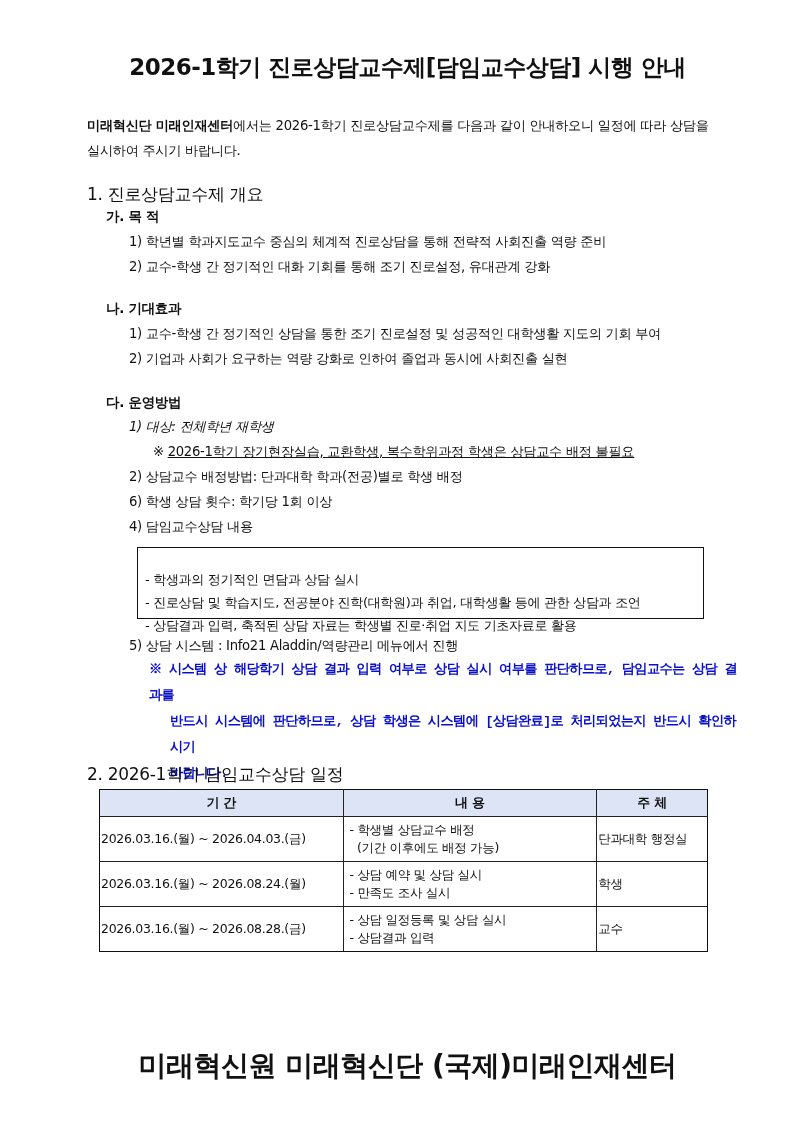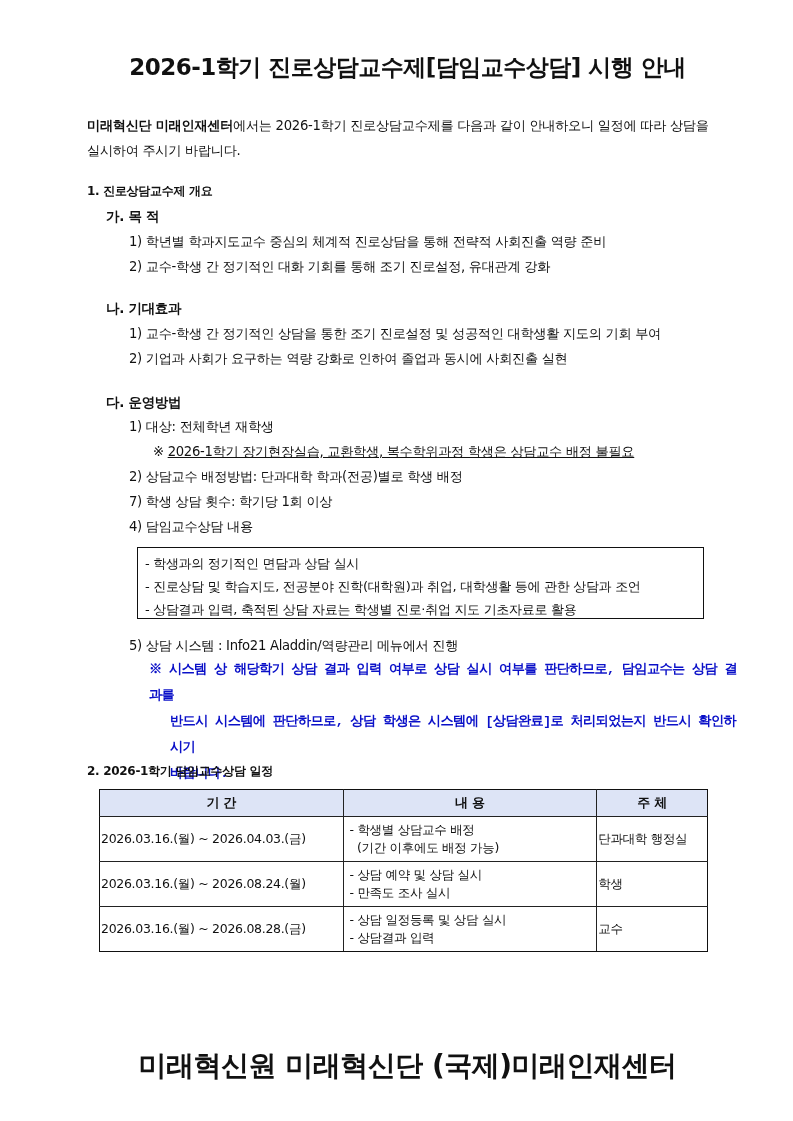--- a/index.html
+++ b/index.html
@@ -8,29 +8,29 @@
       font-family: "DejaVu Sans", "Liberation Sans", sans-serif;
       color: #111111;
     }
     .abs { position: absolute; white-space: nowrap; padding-left: 11px; }
     .title {
       left: 0; width: 793px; top: 52px; text-align: center;
       font-size: 23px; font-weight: bold; letter-spacing: -0.5px;
     }
     .intro { left: 76px; font-size: 13.2px; letter-spacing: -0.3px; }
     .intro b { font-weight: bold; }
-    .h1 { left: 76px; font-size: 12px; font-weight: bold; letter-spacing: -0.3px; }
+    .h1 { left: 76px; font-size: 17px; font-weight: normal; letter-spacing: -0.3px; }
     .h2 { left: 95px; font-size: 13.5px; font-weight: bold; letter-spacing: -0.3px; }
     .item { left: 118px; font-size: 13.2px; letter-spacing: -0.3px; }
     .note { left: 142px; font-size: 13.2px; letter-spacing: -0.3px; }
     .note .u { text-decoration: underline; }
     .box {
       left: 137px; top: 547px; width: 567px; height: 72px;
       border: 1.5px solid #111; box-sizing: border-box;
-      padding: 4px 0 0 7px;
+      padding: 20px 0 0 7px;
     }
     .box div { font-size: 13px; line-height: 23px; letter-spacing: -0.3px; white-space: nowrap; }
     .notice {
       left: 138px; font-size: 13.2px; font-weight: bold; color: #0a10c8;
       letter-spacing: -0.6px; line-height: 26px; white-space: normal; width: 590px; font-family: Liberation Mono, monospace;
     }
     .notice .cont { display: block; padding-left: 21px; }
     table.sched {
       position: absolute; left: 99px; top: 789px; width: 609px;
       border-collapse: collapse; font-size: 12.5px; letter-spacing: -0.3px;
@@ -63,26 +63,26 @@
 <div class="abs h1" style="top:183px;">1. 진로상담교수제 개요</div>
 <div class="abs h2" style="top:208px;">가. 목 적</div>
 <div class="abs item" style="top:233px;">1) 학년별 학과지도교수 중심의 체계적 진로상담을 통해 전략적 사회진출 역량 준비</div>
 <div class="abs item" style="top:258px;">2) 교수-학생 간 정기적인 대화 기회를 통해 조기 진로설정, 유대관계 강화</div>
 
 <div class="abs h2" style="top:300px;">나. 기대효과</div>
 <div class="abs item" style="top:325px;">1) 교수-학생 간 정기적인 상담을 통한 조기 진로설정 및 성공적인 대학생활 지도의 기회 부여</div>
 <div class="abs item" style="top:350px;">2) 기업과 사회가 요구하는 역량 강화로 인하여 졸업과 동시에 사회진출 실현</div>
 
 <div class="abs h2" style="top:394px;">다. 운영방법</div>
-<div class="abs item" style="top:418px;">1) 대상: 전체학년 재학생</div>
+<div class="abs item" style="top:418px;font-style:italic;">1) 대상: 전체학년 재학생</div>
 <div class="abs note" style="top:443px;">
   <span>※ </span><span class="u">2026-1학기 장기현장실습, 교환학생, 복수학위과정 학생은 상담교수 배정 불필요</span>
 </div>
 <div class="abs item" style="top:468px;">2) 상담교수 배정방법: 단과대학 학과(전공)별로 학생 배정</div>
-<div class="abs item" style="top:493px;">7) 학생 상담 횟수: 학기당 1회 이상</div>
+<div class="abs item" style="top:493px;">6) 학생 상담 횟수: 학기당 1회 이상</div>
 <div class="abs item" style="top:518px;">4) 담임교수상담 내용</div>
 
 <div class="abs box">
   <div>- 학생과의 정기적인 면담과 상담 실시</div>
   <div>- 진로상담 및 학습지도, 전공분야 진학(대학원)과 취업, 대학생활 등에 관한 상담과 조언</div>
   <div>- 상담결과 입력, 축적된 상담 자료는 학생별 진로·취업 지도 기초자료로 활용</div>
 </div>
 
 <div class="abs item" style="top:637px;">5) 상담 시스템 : Info21 Aladdin/역량관리 메뉴에서 진행</div>
 

